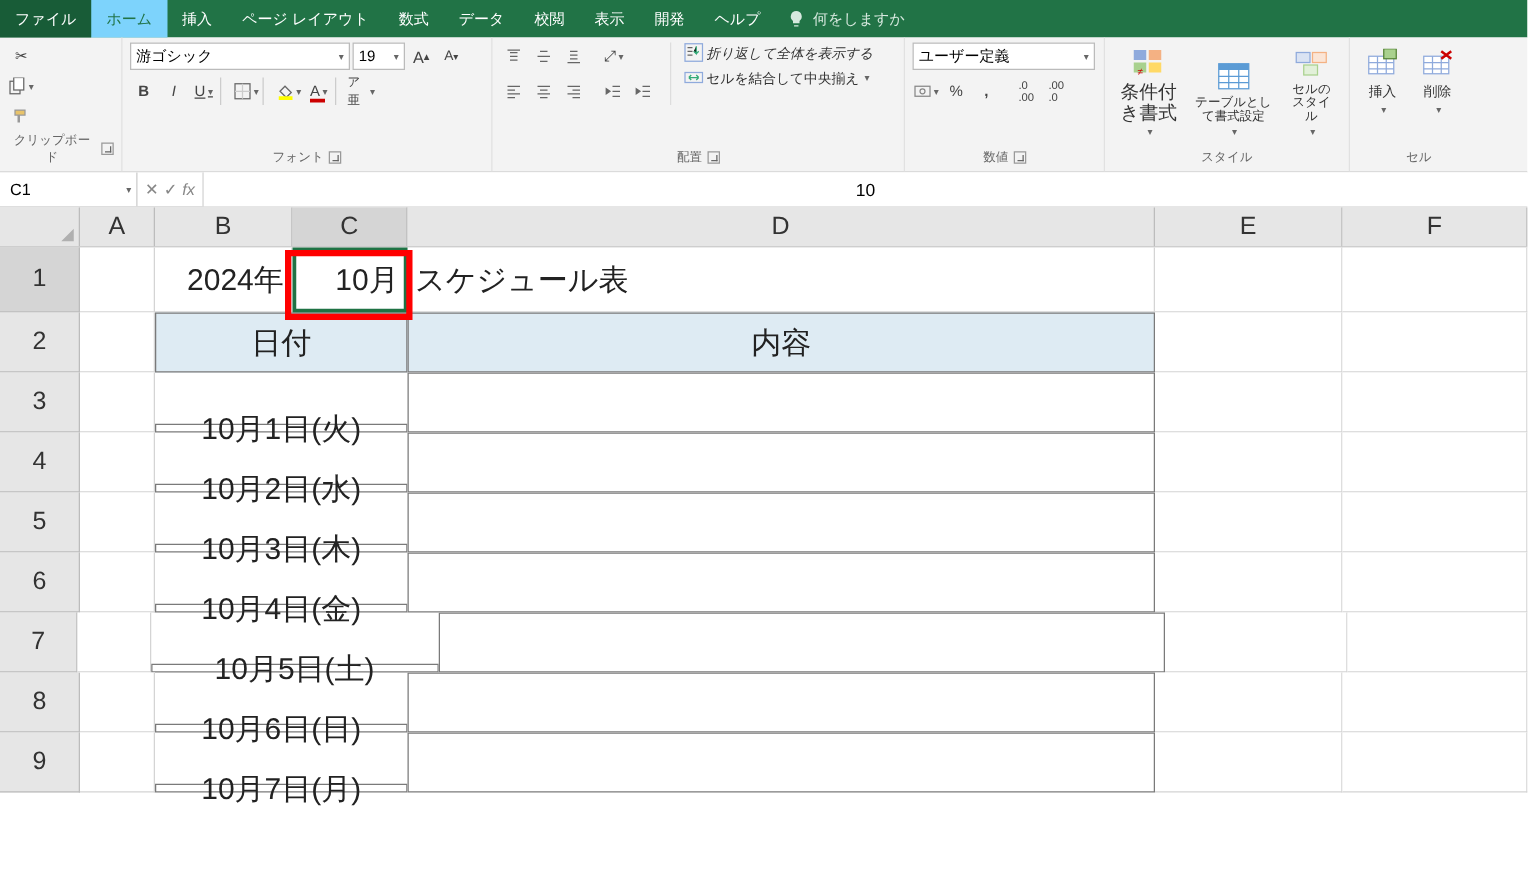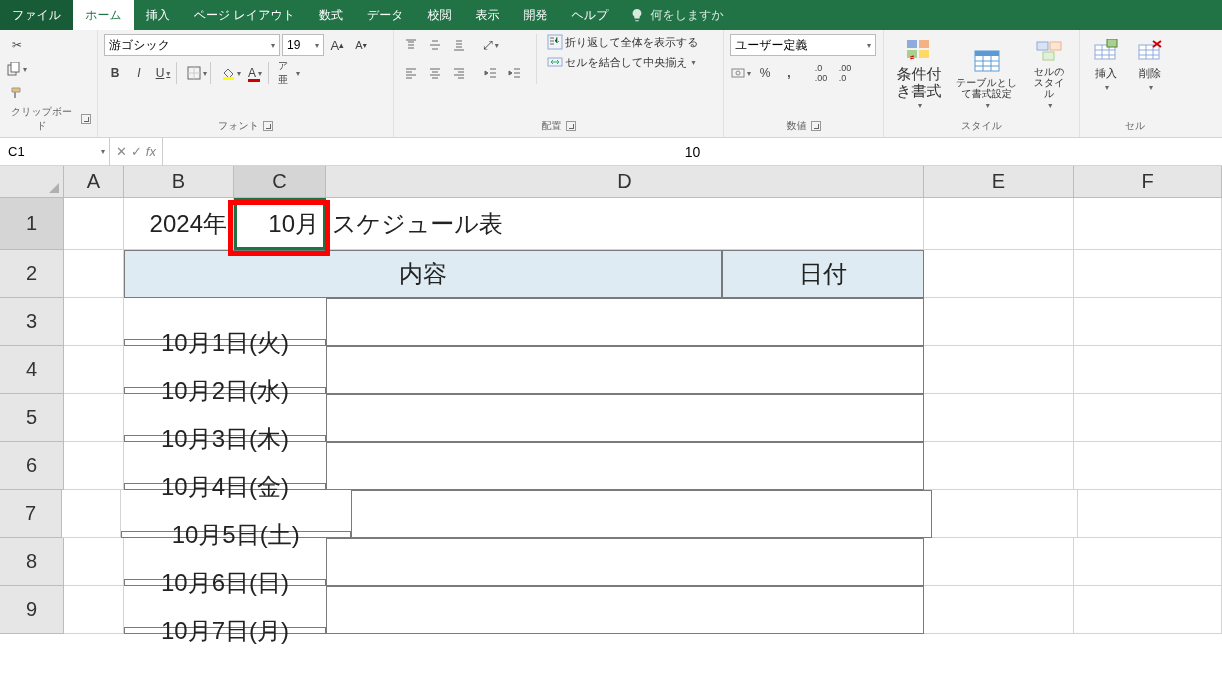--- a/index.html
+++ b/index.html
@@ -2,21 +2,21 @@
 <html><head>
 <meta charset="utf-8">
 <style>
   * { box-sizing: border-box; margin: 0; padding: 0; font-family: "Meiryo", "Yu Gothic", sans-serif; }
   body { background: #fff; overflow: hidden; width: 1222px; height: 698px; position: relative; }
 
   
   .ribbon-tabs { height: 30px; background: #217346; display: flex; align-items: stretch; font-size: 12px; color: #fff; }
   .ribbon-tab { padding: 0 12px; display: flex; align-items: center; cursor: pointer; }
   .ribbon-tab.file { background: #185c37; }
-  .ribbon-tab.active { background: #ffffff; color: #217346; font-weight: 500; }
+  .ribbon-tab.active { background: #7dd3fc; color: #217346; font-weight: 500; }
   .tellme { display: flex; align-items: center; gap: 6px; padding: 0 10px; color: #d7e9df; }
   .tellme svg { width: 14px; height: 14px; }
 
   .ribbon-body { height: 108px; background: #f3f3f3; border-bottom: 1px solid #d4d4d4; display: flex; }
   .group { border-right: 1px solid #e1e1e1; display: flex; flex-direction: column; justify-content: space-between; padding: 4px 6px 2px 6px; }
   .group-content { display: flex; gap: 4px; }
   .group-label { font-size: 10px; color: #666; text-align: center; padding-bottom: 2px; display:flex; align-items:center; justify-content:center; gap:4px;}
   .group-label .dlaunch { width:10px; height:10px; border:1px solid #999; position:relative; }
   .group-label .dlaunch::after{content:"";position:absolute;right:1px;bottom:1px;width:4px;height:4px;border-right:1px solid #666;border-bottom:1px solid #666;}
 
@@ -227,21 +227,21 @@
             </div>
           <div class="small-btn">
               <svg width="14" height="14">
                 <path d="M6 3h6M6 7h6M6 11h6M1 5l3 2-3 2z" stroke="#666" fill="#666"></path>
               </svg>
             </div>
         </div>
       </div>
       <div style="border-left:1px solid #ddd; margin:0 6px;"></div>
       <div style="display:flex; flex-direction:column; gap:4px; font-size:11px; color:#333;">
-        <div class="small-row" style="cursor:pointer;">
+        <div class="small-row" style="cursor:pointer;font-style:italic;">
           <span>
               <svg width="16" height="16">
                 <rect x="1" y="1" width="14" height="14" fill="none" stroke="#8faadc"></rect>
                 <path d="M3 4h4M3 7h4M3 10h4" stroke="#666"></path>
                 <path d="M10 3v6l-2-2m2 2l2-2" stroke="#3a7"></path>
               </svg>
             </span>
           <span>折り返して全体を表示する</span>
         </div>
         <div class="small-row" style="cursor:pointer;">
@@ -403,25 +403,25 @@
       <div class="cell col-D noclip">
           <span>スケジュール表</span>
         </div>
       <div class="cell col-E"></div>
       <div class="cell col-F"></div>
     </div>
 
     <div class="row header-row" style="height:48px;">
       <div class="row-h">2</div>
       <div class="cell col-A" style="background:#fff;border:none;border-right:1px solid #d4d4d4;border-bottom:1px solid #d4d4d4;"></div>
+      <div class="cell center" style="width:202px;">
+          <span>日付</span>
+        </div>
       <div class="cell col-D center">
           <span>内容</span>
-        </div>
-      <div class="cell center" style="width:202px;">
-          <span>日付</span>
         </div>
       <div class="cell col-E" style="background:#fff;border:none;border-right:1px solid #d4d4d4;border-bottom:1px solid #d4d4d4;"></div>
       <div class="cell col-F" style="background:#fff;border:none;border-right:1px solid #d4d4d4;border-bottom:1px solid #d4d4d4;"></div>
     </div>
 
     <div id="data-rows">
         <div class="row data-row">
           <div class="row-h">3</div>
           <div class="cell col-A"></div>
           <div class="cell colBC" style="width:202px;">

